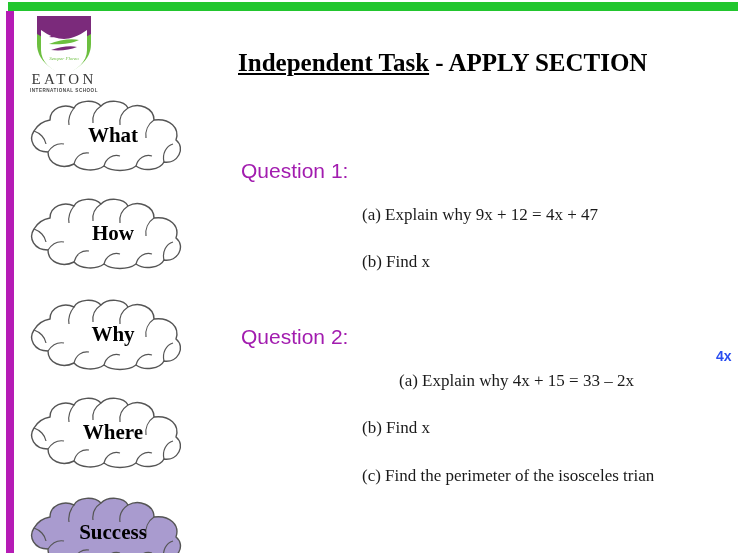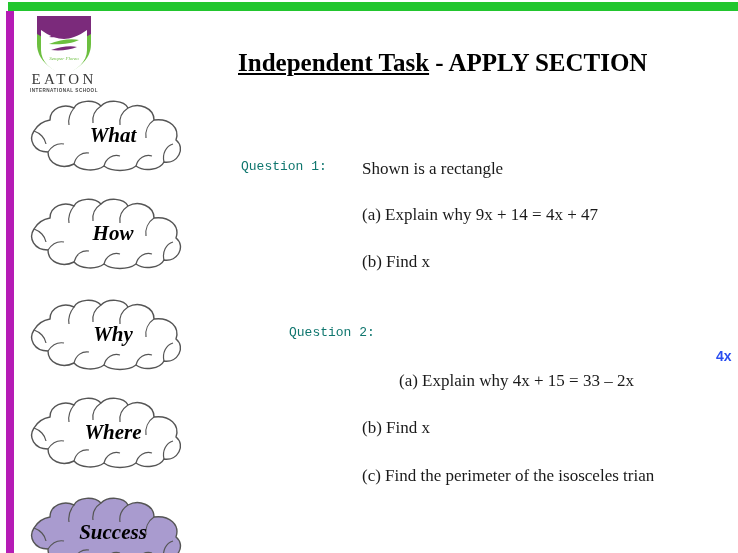--- a/index.html
+++ b/index.html
@@ -87,21 +87,20 @@
     color: #000000;
     white-space: nowrap;
   }
   #title .under { text-decoration: underline; }
 
   
   .cloud {
     position: absolute;
     width: 186px;
     height: 74px;
-    font-style: italic;
   }
   .cloud svg { display: block; width: 186px; height: 74px; }
   .cloud-label {
     position: absolute;
     left: 0;
     top: 0;
     width: 186px;
     height: 74px;
     display: flex;
     align-items: center;
@@ -115,37 +114,37 @@
   }
   #cloud-what   { left: 18px; top: 98px; }
   #cloud-how    { left: 18px; top: 196px; }
   #cloud-why    { left: 18px; top: 297px; }
   #cloud-where  { left: 18px; top: 395px; text-align: center; }
   #cloud-success{ left: 18px; top: 495px; }
 
   
   .q-label {
     position: absolute;
-    font-family: Liberation Mono, monospace;
-    font-size: 13px;
-    color: #0f766e;
+    font-family: Liberation Sans, sans-serif;
+    font-size: 21px;
+    color: #a21caf;
     white-space: nowrap;
   }
   .q-text {
     position: absolute;
     font-family: "Liberation Serif", serif;
     font-size: 17px;
     color: #1a1a1a;
     white-space: nowrap;
   }
   #q1-label { left: 241px; top: 159px; }
   #q1-stem  { left: 362px; top: 159px; }
   #q1-a     { left: 362px; top: 205px; }
   #q1-b     { left: 362px; top: 252px; }
-  #q2-label { left: 241px; top: 325px; margin-left: 48px; }
+  #q2-label { left: 241px; top: 325px; }
   #q2-stem  { left: 362px; top: 325px; }
   #q2-a     { left: 362px; top: 371px; margin-left: 37px; }
   #q2-b     { left: 362px; top: 418px; }
   #q2-c     { left: 362px; top: 466px; }
 
   
   #annot-4x {
     position: absolute;
     left: 716px;
     top: 348px;
@@ -276,22 +275,21 @@
       <path d="M136 22 C130 26 127 33 128 40" fill="none" stroke="#555555" stroke-width="1.2"></path>
       <path d="M110 10 C104 14 101 20 102 27" fill="none" stroke="#555555" stroke-width="1.2"></path>
       <path d="M83 8 C77 12 74 18 75 25" fill="none" stroke="#555555" stroke-width="1.2"></path>
       <path d="M56 10 C52 15 50 21 51 27" fill="none" stroke="#555555" stroke-width="1.2"></path>
       <path d="M16 33 C22 35 27 40 28 46" fill="none" stroke="#555555" stroke-width="1.2"></path>
     </svg>
     <div class="cloud-label">Success</div>
   </div>
 
   <div class="q-label" id="q1-label">Question 1:</div>
-  <div class="q-text" id="q1-stem">Shown is a rectangle</div>
-  <div class="q-text" id="q1-a">(a)  Explain why  9x + 14 = 4x + 47</div>
+  <div class="q-text" id="q1-a">(a)  Explain why  9x + 12 = 4x + 47</div>
   <div class="q-text" id="q1-b">(b)  Find x</div>
 
   <div class="q-label" id="q2-label">Question 2:</div>
   <div class="q-text" id="q2-a">(a)  Explain why 4x + 15 = 33 – 2x</div>
   <div class="q-text" id="q2-b">(b)  Find x</div>
   <div class="q-text" id="q2-c">(c)  Find the perimeter of the isosceles trian</div>
 
   <div id="annot-4x">4x</div>
 
 </div>

